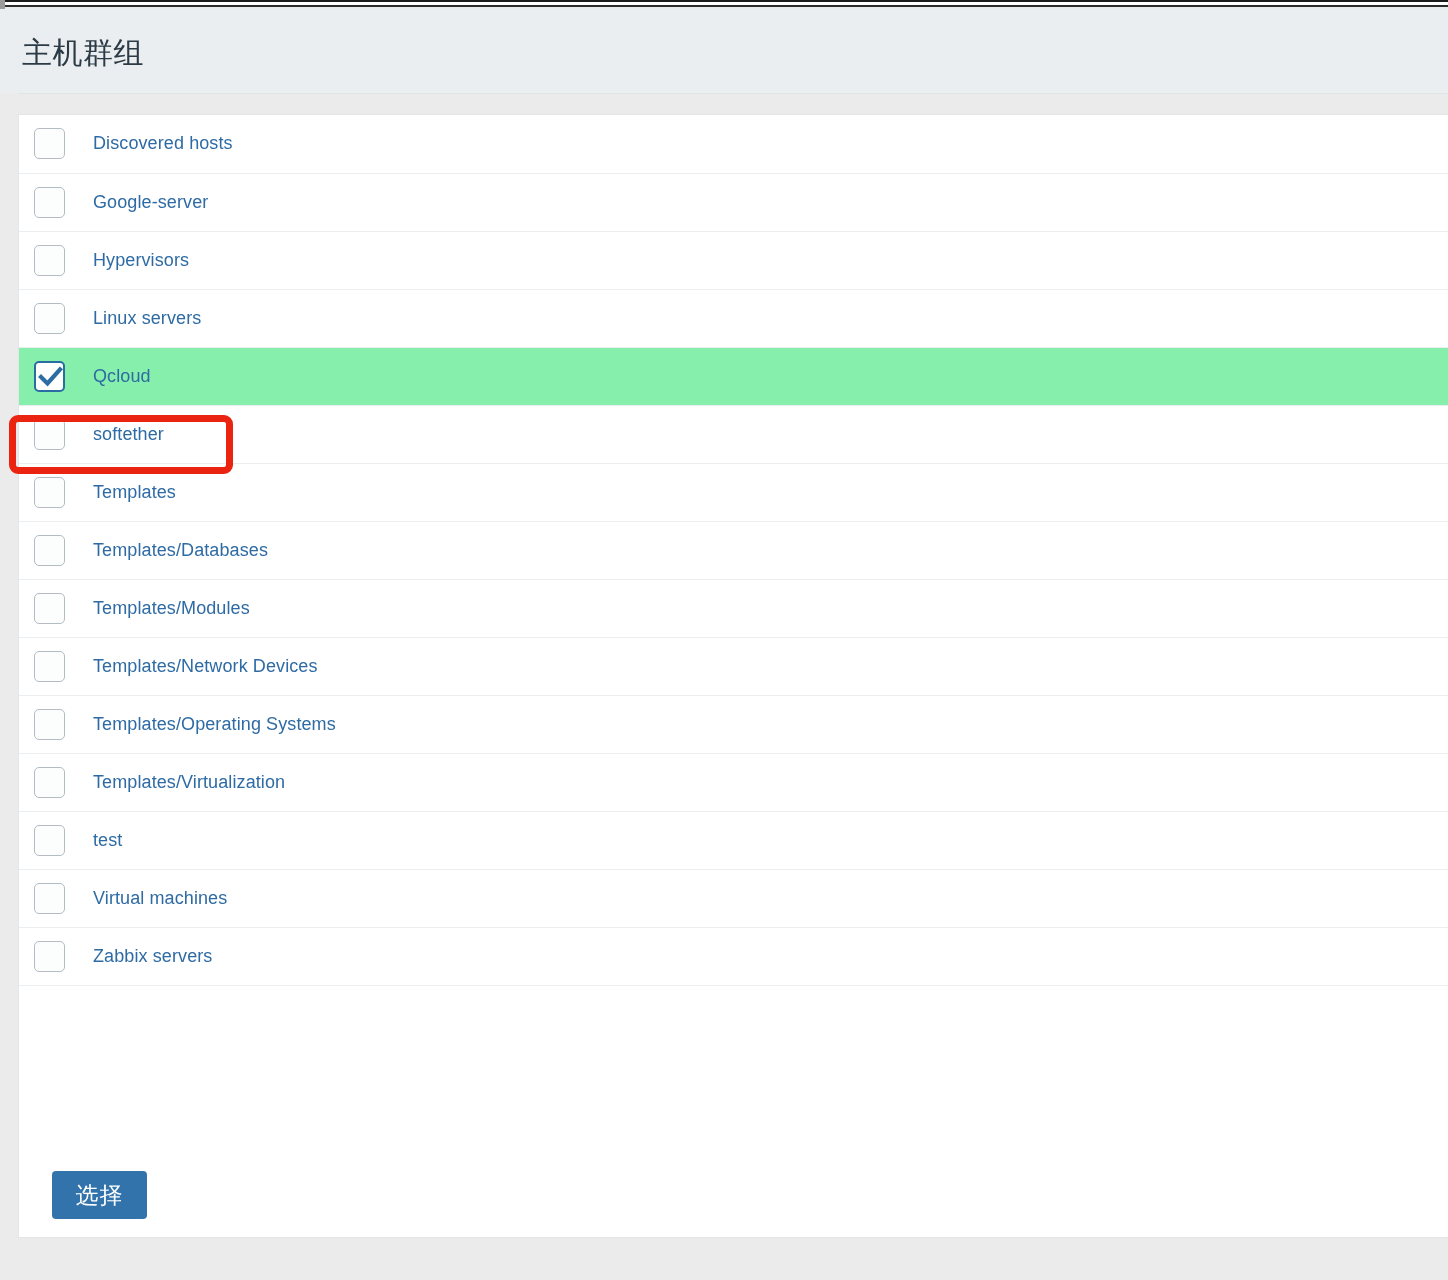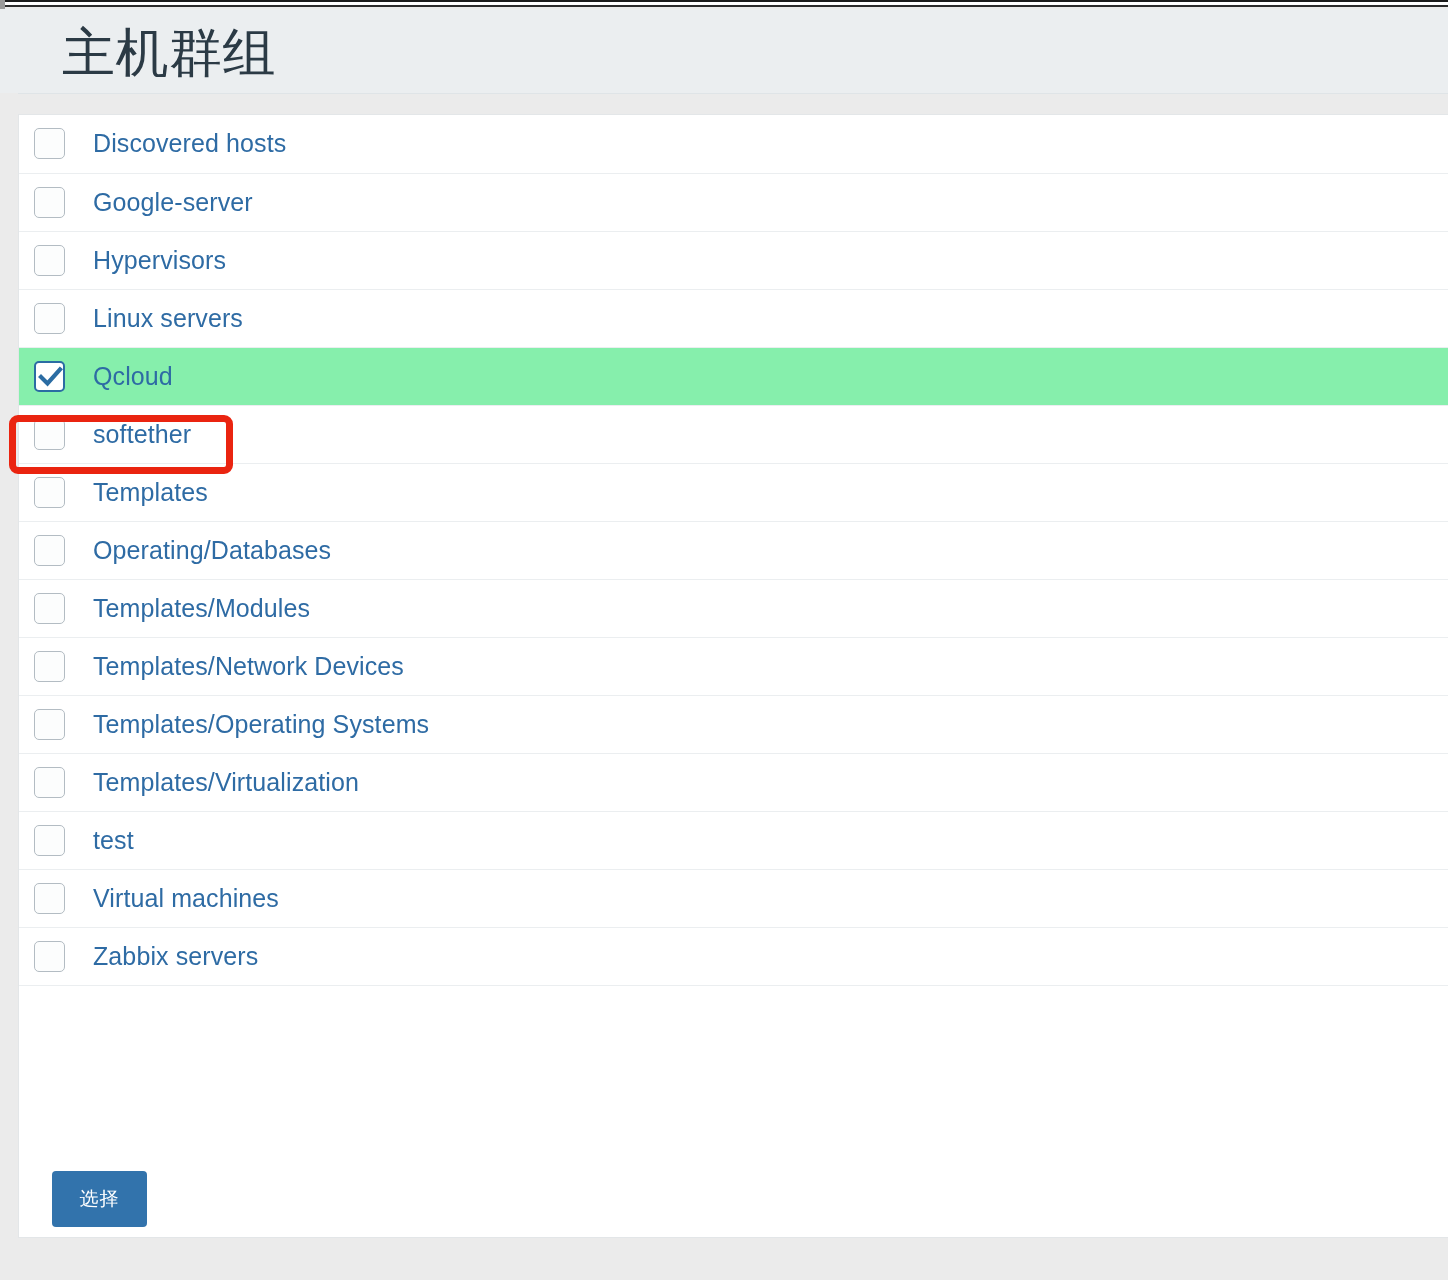--- a/index.html
+++ b/index.html
@@ -47,27 +47,26 @@
     position: absolute;
     top: 0; left: 0;
     width: 1448px;
     height: 84px;
     background: #ebeef0;
   }
   #page-title {
     position: absolute;
     left: 22px;
     top: 18px;
-    font-size: 53px;
+    font-size: 30px;
     line-height: 52px;
     color: #2b3a45;
     font-weight: 400;
     letter-spacing: 0.5px;
     white-space: nowrap;
-    margin-left: 40px;
   }
   #header-rule {
     position: absolute;
     top: 84px; left: 18px;
     width: 1430px;
     height: 1px;
     background: #dfe4e7;
   }
   #header-spacer {
     position: absolute;
@@ -129,21 +128,21 @@
     background: #ffffff;
   }
   .cbox.checked svg {
     position: absolute;
     top: 3px;
     left: 2px;
   }
 
   
   .row-link {
-    font-size: 25px;
+    font-size: 18px;
     color: #2e6ba4;
     text-decoration: none;
     letter-spacing: 0.1px;
     white-space: nowrap;
   }
 
   
   tr.highlight td { background: #86efac; }
 
   
@@ -153,26 +152,26 @@
     bottom: 0;
     width: 100%;
     height: 88px;
     background: #ffffff;
   }
   #select-button {
     position: absolute;
     left: 33px;
     top: 22px;
     min-width: 95px;
-    height: 56px;
+    height: 48px;
     background: #3273ac;
     border: none;
     border-radius: 4px;
     color: #ffffff;
-    font-size: 19px;
+    font-size: 23px;
     font-family: "Liberation Sans", "DejaVu Sans", sans-serif;
     letter-spacing: 1px;
     cursor: pointer;
     padding: 0 18px;
   }
 
   
   #annotation-box {
     position: absolute;
     left: 9px;
@@ -245,21 +244,21 @@
           <tr>
             <td class="cb-cell">
               <span class="cbox"></span>
             </td>
             <td class="name-cell"><a class="row-link" href="#">Templates</a></td>
           </tr>
           <tr>
             <td class="cb-cell">
               <span class="cbox"></span>
             </td>
-            <td class="name-cell"><a class="row-link" href="#">Operating/Databases</a></td>
+            <td class="name-cell"><a class="row-link" href="#">Templates/Databases</a></td>
           </tr>
           <tr>
             <td class="cb-cell">
               <span class="cbox"></span>
             </td>
             <td class="name-cell"><a class="row-link" href="#">Templates/Modules</a></td>
           </tr>
           <tr>
             <td class="cb-cell">
               <span class="cbox"></span>

